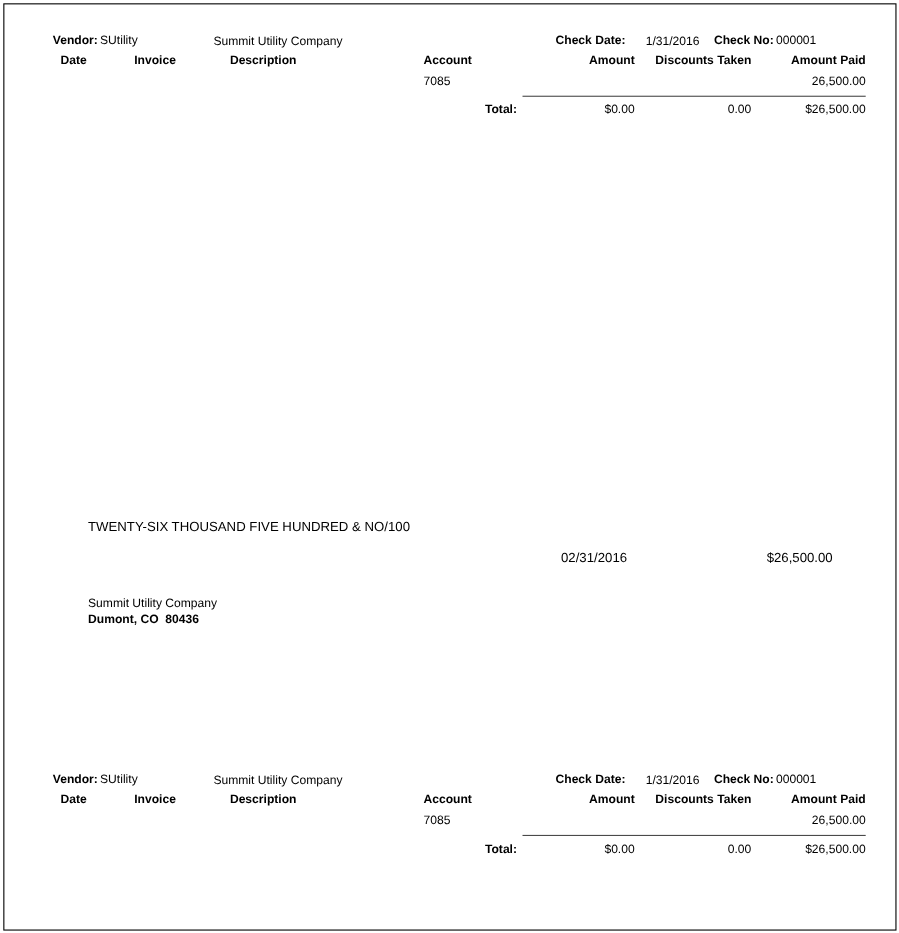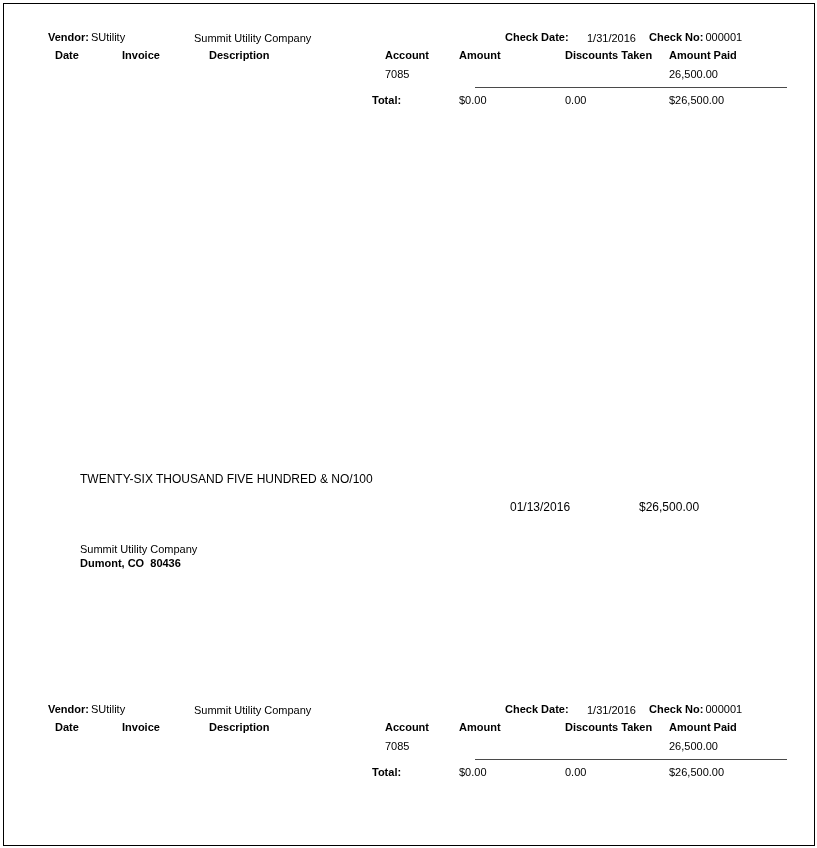--- a/index.html
+++ b/index.html
@@ -17,21 +17,21 @@
     left: 2px; top: 2px;
     width: 812px; height: 843px;
     border: 1.5px solid #000000;
     pointer-events: none;
   }
   .abs { position: absolute; white-space: pre; line-height: 1.15; }
   .b { font-weight: bold; }
   .stub { position: absolute; left: 0; width: 817px; height: 115px; font-size: 11px; }
   .stub-top { top: 0; }
   .stub-bottom { top: 672px; }
-  .ra { text-align: left; }
+  .ra { text-align: right; }
   .rule {
     position: absolute;
     left: 474px; top: 86px;
     width: 312px; height: 0;
     border-top: 1.5px solid #4a4a4a;
   }
   .check-body { position: absolute; left: 0; top: 440px; width: 683px; height: 200px; }
   .cb-txt { font-size: 12px; }
   .payee { font-size: 11px; }
 </style>
@@ -65,21 +65,21 @@
   <div>
     <div class="abs b ra" style="left:370px; top:92px; width:100px;">Total:</div>
     <div class="abs ra" style="left:457px; top:92px; width:120px;">$0.00</div>
     <div class="abs ra" style="left:563px; top:92px; width:120px;">0.00</div>
     <div class="abs ra" style="left:667px; top:92px; width:120px;">$26,500.00</div>
   </div>
 </section>
 
 <section class="check-body">
   <div class="abs cb-txt" style="left:78px; top:31px;">TWENTY-SIX THOUSAND FIVE HUNDRED &amp; NO/100</div>
-  <div class="abs cb-txt" style="left:508px; top:59px;">01/13/2016</div>
+  <div class="abs cb-txt" style="left:508px; top:59px;">02/31/2016</div>
   <div class="abs cb-txt ra" style="left:637px; top:59px; width:120px;">$26,500.00</div>
   <div class="abs payee" style="left:78px; top:101px;">Summit Utility Company</div>
   <div class="abs payee" style="left:78px; top:115px;font-weight:bold;">Dumont, CO  80436</div>
 </section>
 
 <section class="stub stub-bottom">
   <div class="abs" style="left:45px; top:29px;"><span class="b">Vendor:</span><span>SUtility</span></div>
   <div class="abs" style="left:192px; top:30px;">Summit Utility Company</div>
   <div class="abs b" style="left:503px; top:29px;">Check Date:</div>
   <div class="abs" style="left:585px; top:30px;">1/31/2016</div>

